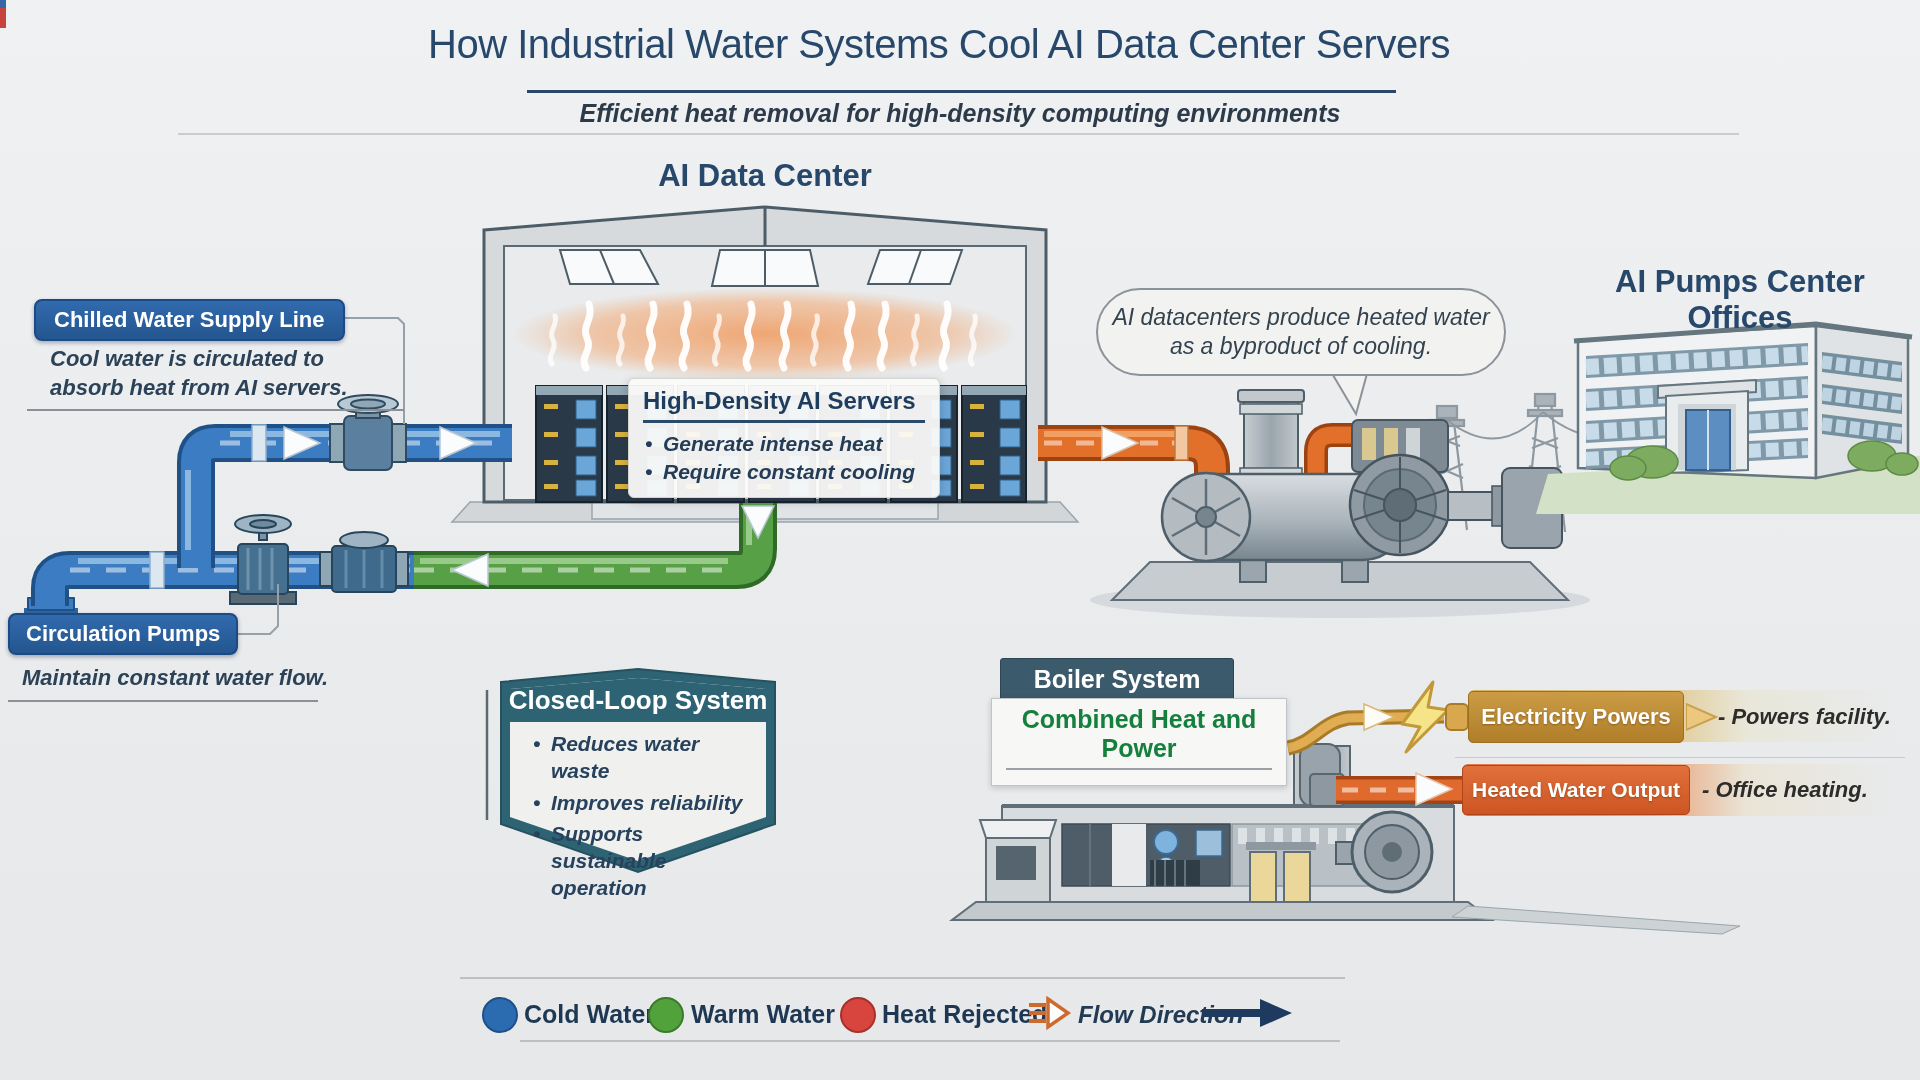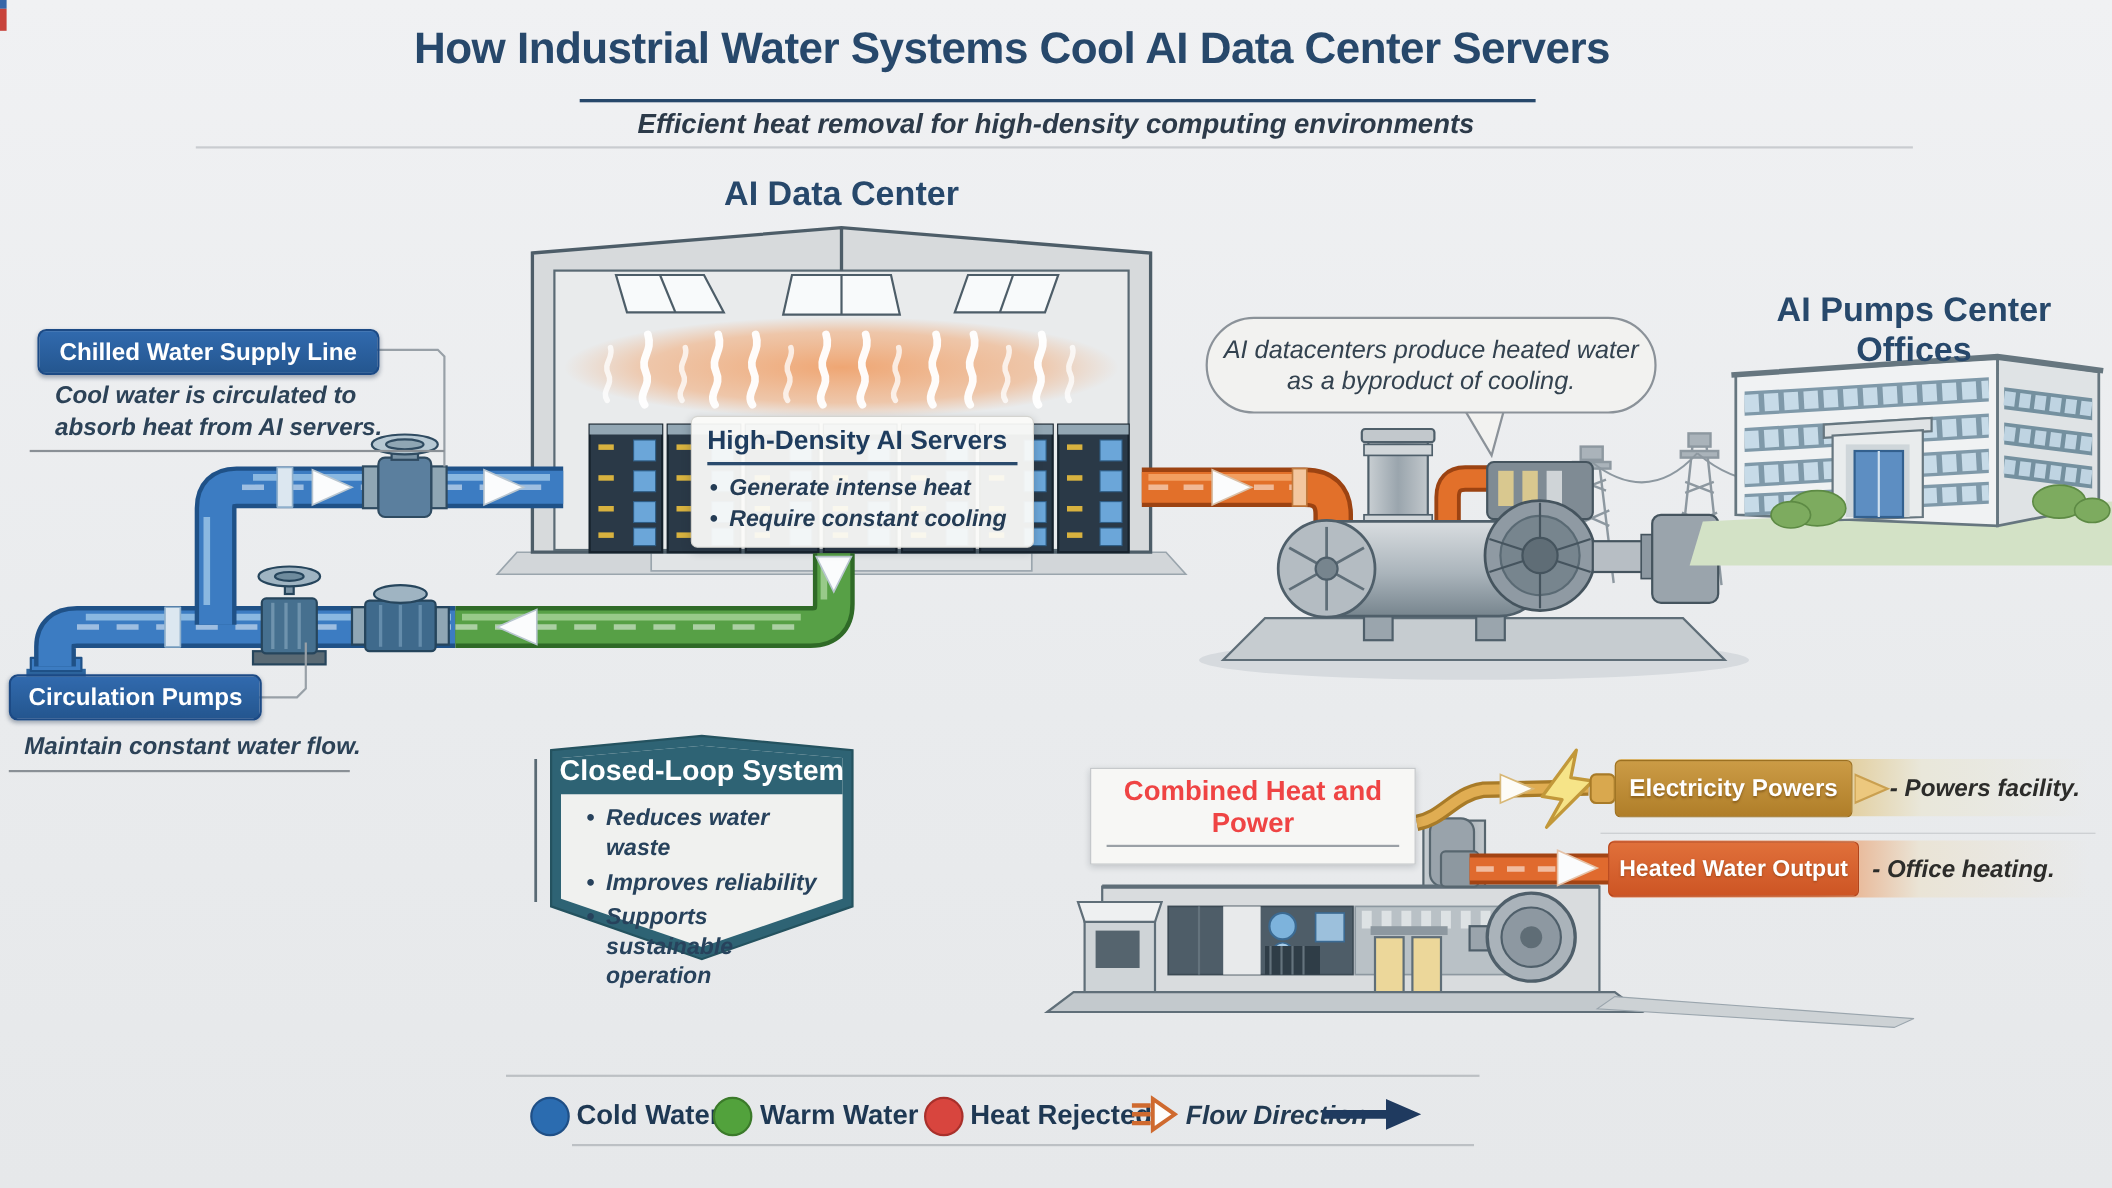--- a/index.html
+++ b/index.html
@@ -1,20 +1,20 @@
 <!DOCTYPE html>
 <html><head>
 <meta charset="utf-8">
 <style>
   html,body{margin:0;padding:0;background:#eceef0;}
   #canvas{position:relative;width:1920px;height:1080px;background:linear-gradient(180deg,#f0f1f3 0%,#e9ebed 60%,#e6e8ea 100%);
           font-family:"Liberation Sans",sans-serif;overflow:hidden;}
   .abs{position:absolute;}
   
-  #title{left:0;top:22px;width:1840px;text-align:center;font-size:40px;font-weight:bold;color:#27486b;letter-spacing:-.5px;}
+  #title{left:0;top:22px;width:1840px;text-align:center;font-size:40px;font-weight:normal;color:#27486b;letter-spacing:-.5px;padding-left:19px;}
   #title-underline{left:527px;top:90px;width:869px;height:3px;background:#27486b;}
   #subtitle{left:0;top:99px;width:1920px;text-align:center;font-size:25px;font-style:italic;font-weight:600;color:#2c3a49;}
   #top-divider{left:178px;top:133px;width:1561px;height:2px;background:#c9ccd0;}
   
   #dc-label{left:630px;top:158px;width:270px;text-align:center;font-size:31px;font-weight:bold;color:#27486b;}
   #offices-label{left:1560px;top:264px;width:360px;text-align:center;font-size:31px;font-weight:bold;color:#27486b;}
   
   .pill{background:linear-gradient(180deg,#316aae 0%,#24568f 100%);border:2px solid #1c4a85;border-radius:8px;
         color:#fff;font-weight:bold;font-size:22px;padding:6px 18px;box-shadow:0 2px 4px rgba(20,40,70,.35);white-space:nowrap;text-align:center;}
   #chilled-box{left:34px;top:299px;}
@@ -40,21 +40,21 @@
   #shield{left:495px;top:666px;width:286px;height:212px;}
   #shield svg{position:absolute;left:0;top:0;}
   #shield .shield-title{position:absolute;left:0;top:19px;width:100%;text-align:center;font-size:26px;font-weight:bold;color:#fff;}
   #shield .shield-list{position:absolute;left:36px;top:64px;width:232px;}
   #shield .blist li{color:#27425c;line-height:1.3;margin-bottom:4px;}
   
   #boiler-header{left:1000px;top:658px;width:232px;height:40px;background:#3b5a6b;border:1px solid #2e4654;border-radius:3px 3px 0 0;
                  color:#fff;font-size:25px;font-weight:bold;display:flex;align-items:center;justify-content:center;}
   #boiler-card{left:991px;top:698px;width:296px;background:#f7f7f5;border:1px solid #c0c4c7;box-shadow:0 2px 6px rgba(30,40,50,.2);
                padding:6px 8px 10px;box-sizing:border-box;}
-  #boiler-card .bc-title{font-size:25px;font-weight:bold;color:#ef4444;text-align:center;}
+  #boiler-card .bc-title{font-size:25px;font-weight:bold;color:#15803d;text-align:center;}
   #boiler-card .bc-rule{height:2px;background:#9aa0a6;margin:5px 6px;}
   #boiler-card .bc-desc{font-size:22px;font-style:italic;font-weight:500;color:#3c4c5a;text-align:center;line-height:1.25;}
   
   .out-strip{height:52px;border-radius:6px;}
   #strip1{left:1468px;top:690px;width:450px;background:linear-gradient(90deg,#d9b163 0%,#e2cc98 45%,#e9e7da 62%,rgba(233,231,218,0) 96%);}
   #strip2{left:1462px;top:764px;width:456px;background:linear-gradient(90deg,#e2764a 0%,#e8a177 42%,#eae4d6 62%,rgba(234,228,214,0) 96%);}
   .out-label{color:#fff;font-weight:bold;display:flex;align-items:center;justify-content:center;border-radius:5px;
              text-shadow:0 1px 2px rgba(80,45,0,.45);}
   #elec-label{left:1468px;top:691px;width:214px;height:50px;font-size:22px;background:linear-gradient(180deg,#cb9b45,#b07e29);border:1px solid #9c7020;}
   #heat-label{left:1462px;top:765px;width:226px;height:48px;font-size:21px;background:linear-gradient(180deg,#e0703a,#cd5524);border:1px solid #b2441b;}
@@ -476,20 +476,21 @@
     <div class="shield-title">Closed-Loop System</div>
     <ul class="blist shield-list">
       <li>Reduces water waste</li>
       <li>Improves reliability</li>
       <li>Supports sustainable operation</li>
     </ul>
   </div>
 
   <div class="abs" id="bubble">AI datacenters produce heated water as a byproduct of cooling.</div>
 
+  <div class="abs" id="boiler-header">Boiler System</div>
   <div class="abs" id="boiler-card">
     <div class="bc-title">Combined Heat and Power</div>
     <div class="bc-rule"></div>
   </div>
 
   <div class="abs" id="row2-topline"></div>
   <div class="abs out-strip" id="strip1"></div>
   <div class="abs out-strip" id="strip2"></div>
   <div class="abs out-label" id="elec-label">Electricity Powers</div>
   <svg class="abs" width="34" height="30" style="left:1686px;top:702px;">

